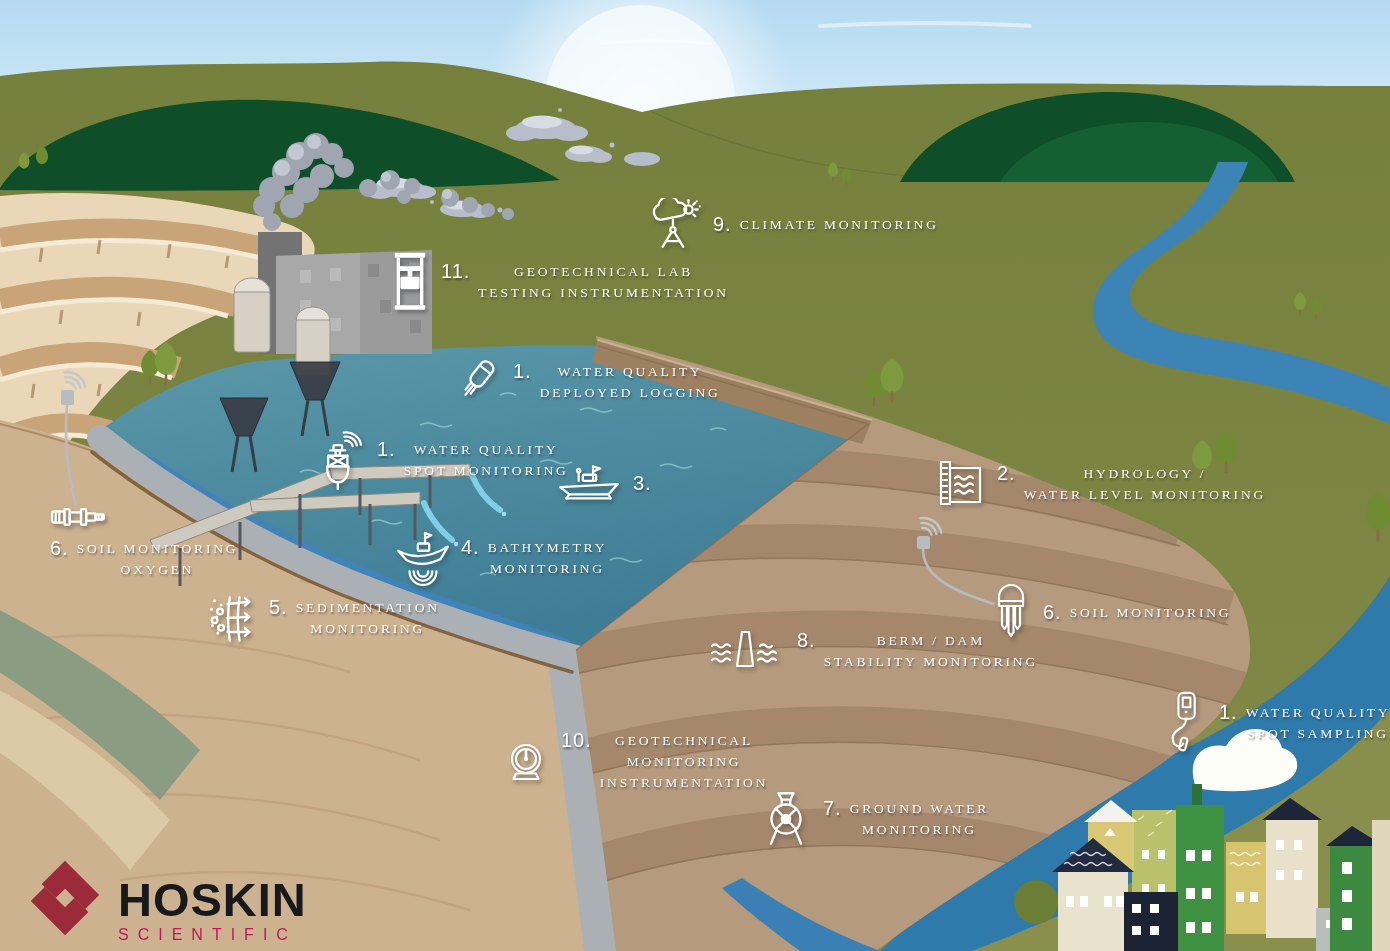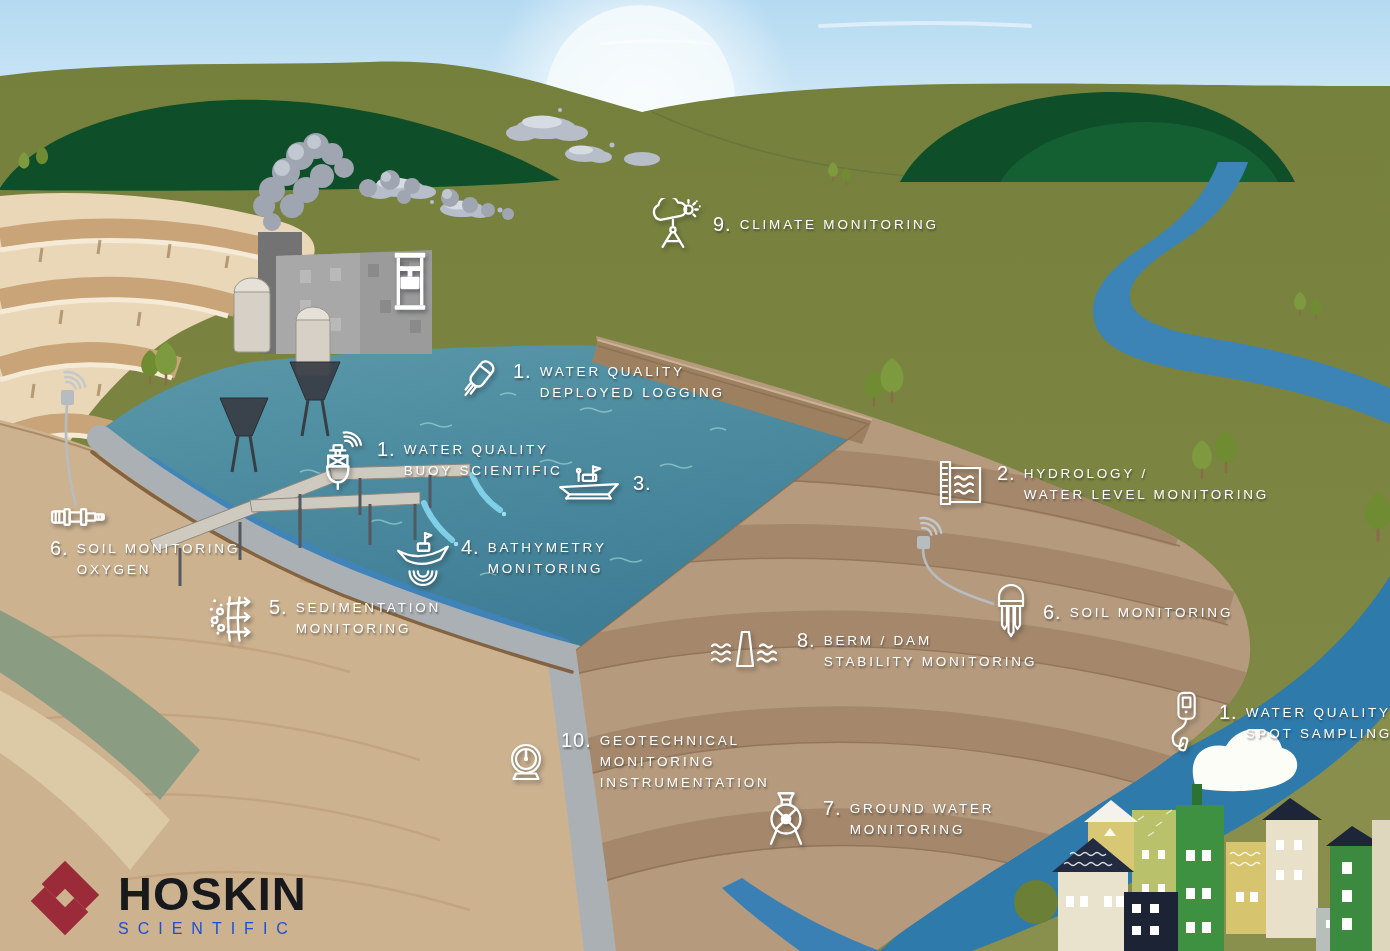--- a/index.html
+++ b/index.html
@@ -3,28 +3,28 @@
 <meta charset="utf-8">
 <style>
   html,body{margin:0;padding:0;background:#2a2a2a;}
   #stage{position:relative;width:1390px;height:951px;overflow:hidden;
          font-family:"Liberation Sans",sans-serif;background:#cfe7f5;}
   #scene{position:absolute;left:0;top:0;}
   .label{position:absolute;display:flex;align-items:center;gap:9px;color:#fff;z-index:3;}
   .label svg{filter:drop-shadow(2px 3px 2px rgba(35,40,45,.45));flex:none;}
   .lbody{display:flex;align-items:flex-start;gap:8px;text-shadow:1px 2px 2px rgba(35,40,45,.55);}
   .lnum{font-size:20px;line-height:20px;letter-spacing:1px;}
-  .llines{display:flex;flex-direction:column;align-items:flex-start;}
+  .llines{display:flex;flex-direction:column;align-items:center;font-family:Liberation Serif, serif;}
   .lline{font-size:13.5px;line-height:21px;letter-spacing:2.8px;white-space:nowrap;}
   .lline:empty{display:none;}
   .label.stack{flex-direction:column;align-items:flex-start;gap:7px;}
   .logo{position:absolute;left:26px;top:856px;display:flex;align-items:flex-start;gap:14px;z-index:3;}
-  .logotext{margin-top:17px;}
+  .logotext{margin-top:23px;}
   .brand{display:block;font-size:47px;line-height:42px;font-weight:700;color:#17191d;letter-spacing:1px;}
-  .sub{display:block;font-size:16px;letter-spacing:9px;color:#1d4ed8;margin-top:5px;font-weight:500;}
+  .sub{display:block;font-size:16px;letter-spacing:9px;color:#be185d;margin-top:5px;font-weight:500;}
   .icon-stroke{fill:none;stroke:#fff;stroke-width:2.2;stroke-linecap:round;stroke-linejoin:round;}
 </style>
 </head>
 <body>
 
 <div id="stage">
 
 <svg id="scene" width="1390" height="951" viewBox="0 0 1390 951">
   <defs>
     <linearGradient id="g-sky" x1="0" y1="0" x2="0" y2="1">
@@ -451,21 +451,21 @@
     <rect x="13" y="26" width="18" height="10"></rect>
         <line x1="13" y1="26" x2="31" y2="36"></line>
         <line x1="31" y1="26" x2="13" y2="36"></line>
     <path d="M12,36 Q12,50 22,51 Q32,50 32,36 Z"></path>
         <line x1="22" y1="51" x2="22" y2="57"></line>
   </svg>
   <span class="lbody">
         <span class="lnum">1.</span>
   <span class="llines">
           <span class="lline">WATER QUALITY</span>
-          <span class="lline">BUOY SCIENTIFIC</span>
+          <span class="lline">SPOT MONITORING</span>
         </span>
       </span>
 </div>
 
 <div class="label" style="left:934px;top:458px;">
   <svg viewBox="0 0 54 52" width="54" height="52" class="icon-stroke">
     <rect x="7" y="4" width="9" height="42"></rect>
     <line x1="7" y1="10" x2="13" y2="10"></line>
         <line x1="7" y1="16" x2="13" y2="16"></line>
         <line x1="7" y1="22" x2="13" y2="22"></line>
@@ -682,20 +682,27 @@
       <rect x="9" y="8" width="3.5" height="50"></rect>
           <rect x="33.5" y="8" width="3.5" height="50"></rect>
       <rect x="12" y="17" width="22" height="5"></rect>
           <circle cx="14.5" cy="19.5" r="2.6"></circle>
           <circle cx="31.5" cy="19.5" r="2.6"></circle>
       <rect x="20.5" y="22" width="5" height="6"></rect>
       <rect x="13" y="28" width="20" height="13" rx="1.5"></rect>
       <rect x="7" y="58" width="32" height="4.5" rx="1"></rect>
     </g>
   </svg>
+  <span class="lbody">
+        <span class="lnum">11.</span>
+  <span class="llines">
+          <span class="lline">GEOTECHNICAL LAB</span>
+          <span class="lline">TESTING INSTRUMENTATION</span>
+        </span>
+      </span>
 </div>
 
 <div class="label" style="left:1166px;top:690px;">
   <svg viewBox="0 0 46 68" width="44" height="65" class="icon-stroke">
     <rect x="13" y="3" width="17" height="27" rx="5"></rect>
         <rect x="17.5" y="8" width="8" height="10"></rect>
     <circle cx="21" cy="23" r="1.5" fill="#fff" stroke="none"></circle>
     <path d="M21,30 C21,42 7,40 7,50 C7,60 16,61 18,56"></path>
     <rect x="15" y="50" width="6.5" height="13" rx="2.5" transform="rotate(14 18 56)"></rect>
   </svg>

